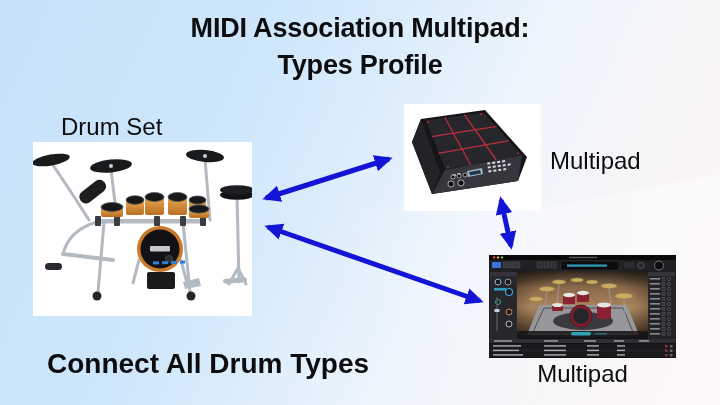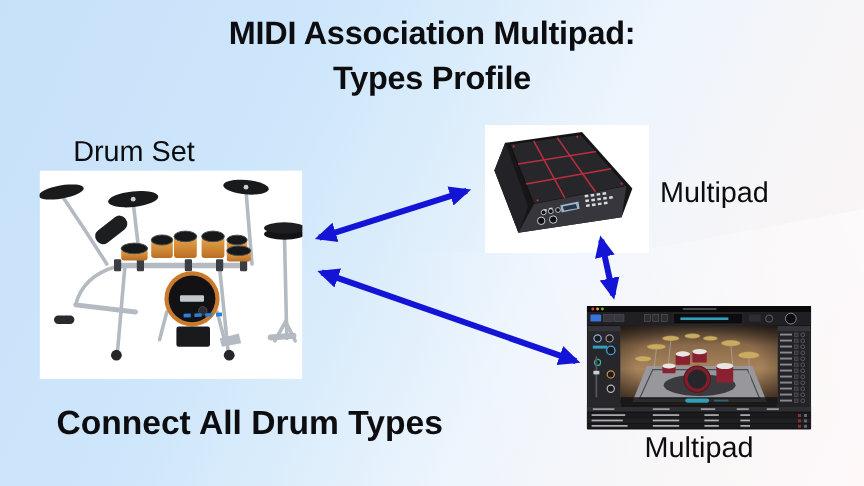--- a/index.html
+++ b/index.html
@@ -8,21 +8,21 @@
     background:linear-gradient(115deg,#c7e1f9 0%,#cde6fb 30%,#d9ecfb 44%,#eef5fd 62%,#f8f5f6 82%,#fdf4f6 100%);}
   .bg-band{position:absolute;inset:0;pointer-events:none;
     background:linear-gradient(250deg,rgba(255,255,255,0.55),rgba(255,255,255,0) 55%);
     clip-path:polygon(0 54%,76% 51%,100% 43%,100% 100%,0 100%);}
   .title{position:absolute;top:10px;left:0;width:720px;text-align:center;
     font-size:27px;line-height:37px;font-weight:bold;color:#0d0d0f;letter-spacing:-0.2px;}
   .node-label{position:absolute;font-weight:normal;color:#0d0d0f;font-size:24px;}
   .lbl-drumset{left:61px;top:113px;}
   .lbl-multipad{left:550px;top:147px;}
   .lbl-software{left:489px;top:360px;width:187px;text-align:center;}
-  .caption{position:absolute;left:47px;top:337px;font-size:28px;font-weight:bold;color:#0d0d0f;}
+  .caption{position:absolute;left:47px;top:348px;font-size:28px;font-weight:bold;color:#0d0d0f;}
   .fig{position:absolute;}
   .fig svg{display:block;}
   .fig-drumset{left:33px;top:142px;width:219px;height:174px;}
   .fig-multipad{left:404px;top:104px;width:137px;height:107px;}
   .fig-software{left:489px;top:255px;width:187px;height:103px;}
   .arrows{position:absolute;inset:0;pointer-events:none;z-index:6;}
 </style>
 </head>
 <body>
 

